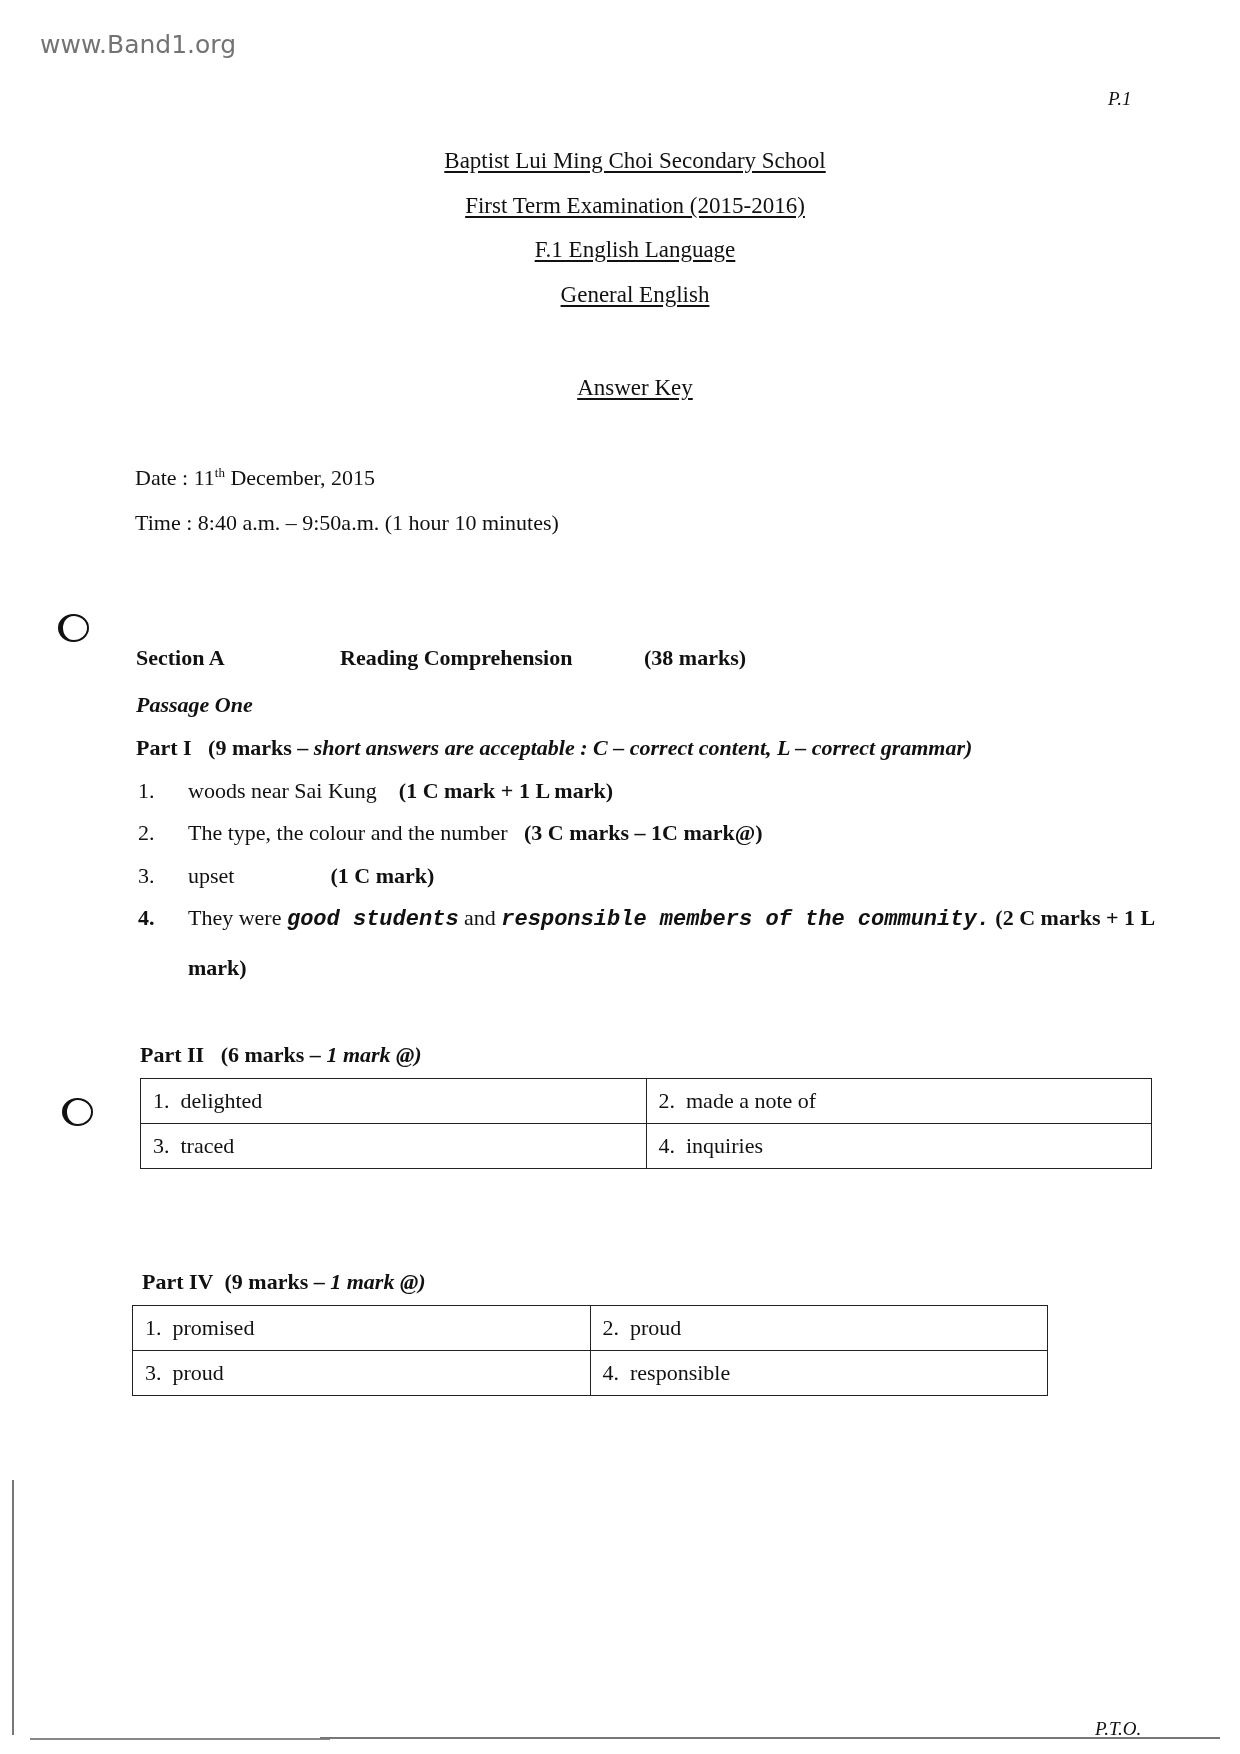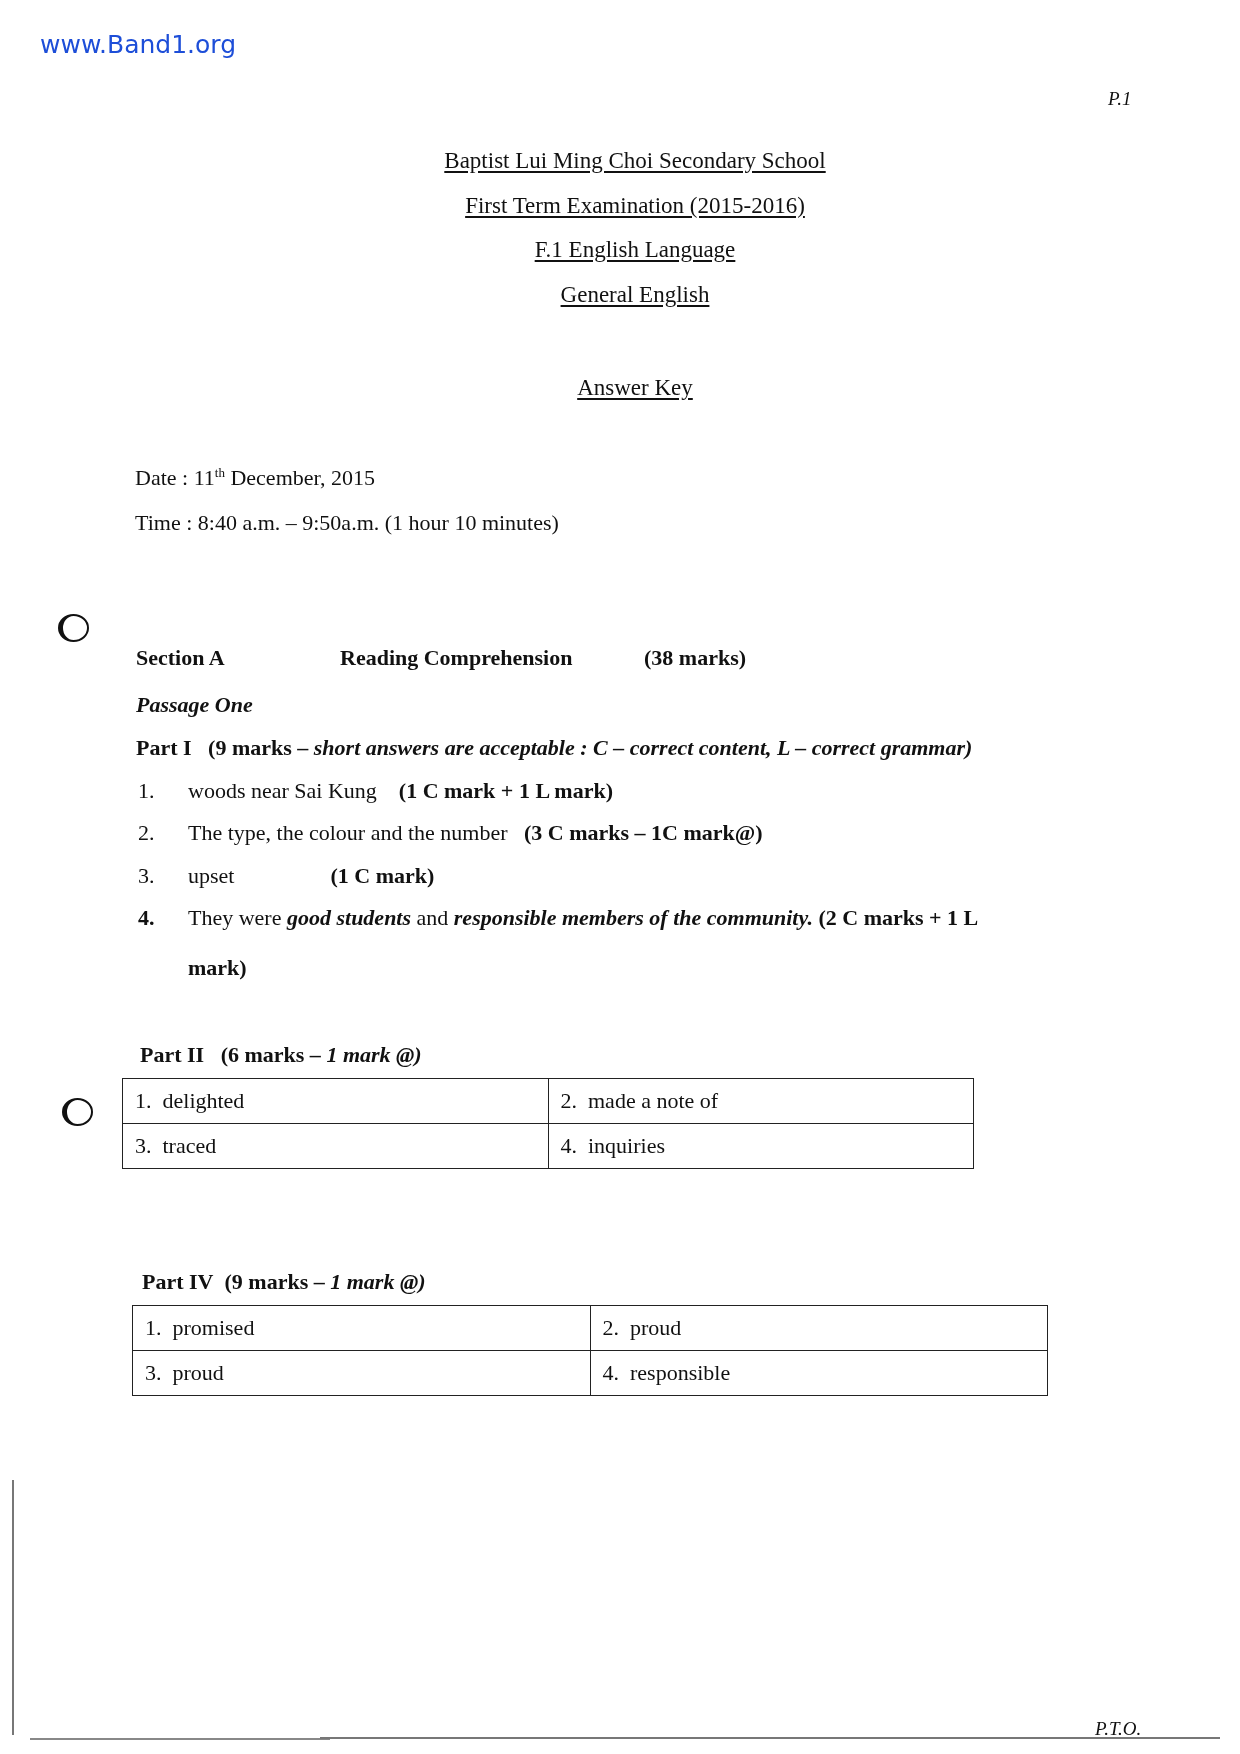--- a/index.html
+++ b/index.html
@@ -1,42 +1,42 @@
 <!DOCTYPE html>
 <html><head>
 <meta charset="utf-8">
 <style>
   html, body { margin: 0; padding: 0; background: #ffffff; }
   body {
     width: 1240px; height: 1754px; position: relative; overflow: hidden;
     font-family: "Liberation Serif", "DejaVu Serif", serif; color: #111;
   }
   .abs { position: absolute; }
-  .watermark { left: 40px; top: 30px; font-family: "DejaVu Sans", "Liberation Sans", sans-serif; font-size: 25px; color: #1d4ed8; }
+  .watermark { left: 40px; top: 30px; font-family: "DejaVu Sans", "Liberation Sans", sans-serif; font-size: 25px; color: #737373; }
   .page-num { left: 1108px; top: 88px; font-style: italic; font-size: 19px; }
   .title-block { left: 0; width: 1270px; top: 148px; text-align: center; font-size: 23px; }
   .title-block div { height: 44.5px; }
   .title-block span { text-decoration: underline; text-underline-offset: 3px; }
   .answer-key { left: 0; width: 1270px; top: 375px; text-align: center; font-size: 23px; }
   .answer-key span { text-decoration: underline; text-underline-offset: 3px; text-align: center; }
   .meta { left: 135px; top: 465px; font-size: 22px; }
   .meta div { height: 45px; }
   sup { font-size: 13px; }
   .hole { width: 24px; height: 24px; border: 2.5px solid #111; border-radius: 50%; border-left-width: 5px; }
   .sec-a { left: 136px; top: 645px; font-size: 22px; font-weight: bold; }
   .sec-a .c2 { position: absolute; left: 204px; white-space: nowrap; }
   .sec-a .c3 { position: absolute; left: 508px; white-space: nowrap; }
   .passage { left: 136px; top: 692px; font-size: 22px; font-weight: bold; font-style: italic; }
   .part1 { left: 136px; top: 735px; font-size: 22px; white-space: nowrap; }
   .part1 b { font-weight: bold; }
   .q { position: absolute; font-size: 22px; white-space: nowrap; text-align: center; }
   .q .n { position: absolute; left: 0; }
   .q .t { position: absolute; left: 50px; }
   .bold { font-weight: bold; }
-  .bi { font-weight: bold; font-style: italic; }
+  .bi { font-weight: bold; font-style: italic; font-family: Liberation Mono, monospace; }
   .part-head { font-size: 22px; white-space: nowrap; }
   table.ans { position: absolute; border-collapse: collapse; font-size: 22px; }
   table.ans td { border: 1.5px solid #222; padding: 0 0 0 12px; height: 44px; vertical-align: middle; }
   .pto { left: 1095px; top: 1718px; font-style: italic; font-size: 19px; }
   .scan-left { left: 12px; top: 1480px; width: 2px; height: 255px; background: #777; }
   .scan-bottom1 { left: 30px; top: 1738px; width: 300px; height: 2px; background: #888; }
   .scan-bottom2 { left: 320px; top: 1737px; width: 900px; height: 1.5px; background: #777; }
 </style>
 </head>
 <body>
@@ -85,21 +85,21 @@
 </div>
 <div class="q" style="left:138px; top:905px; width:1000px;">
   <span class="n bold">4.</span>
   <span class="t"><span>They were </span><span class="bi">good students</span><span> and </span><span class="bi">responsible members of the community.</span><span class="bold"> (2 C marks + 1 L</span></span>
 </div>
 <div class="q bold" style="left:188px; top:955px;">mark)</div>
 
 <div class="abs part-head" style="left:140px; top:1042px;">
   <b>Part II</b>&nbsp;&nbsp;&nbsp;<b>(6 marks – </b><b><i>1 mark @)</i></b>
 </div>
-<table class="ans" style="left:122px; top:1078px; width:852px;">
+<table class="ans" style="left:140px; top:1078px; width:1012px;">
   <tbody>
       <tr>
     <td style="width:50%;"><span>1.</span>&nbsp;&nbsp;<span>delighted</span></td>
     <td><span>2.</span>&nbsp;&nbsp;<span>made a note of</span></td>
   </tr>
   <tr>
     <td><span>3.</span>&nbsp;&nbsp;<span>traced</span></td>
     <td><span>4.</span>&nbsp;&nbsp;<span>inquiries</span></td>
   </tr>
 </tbody>

